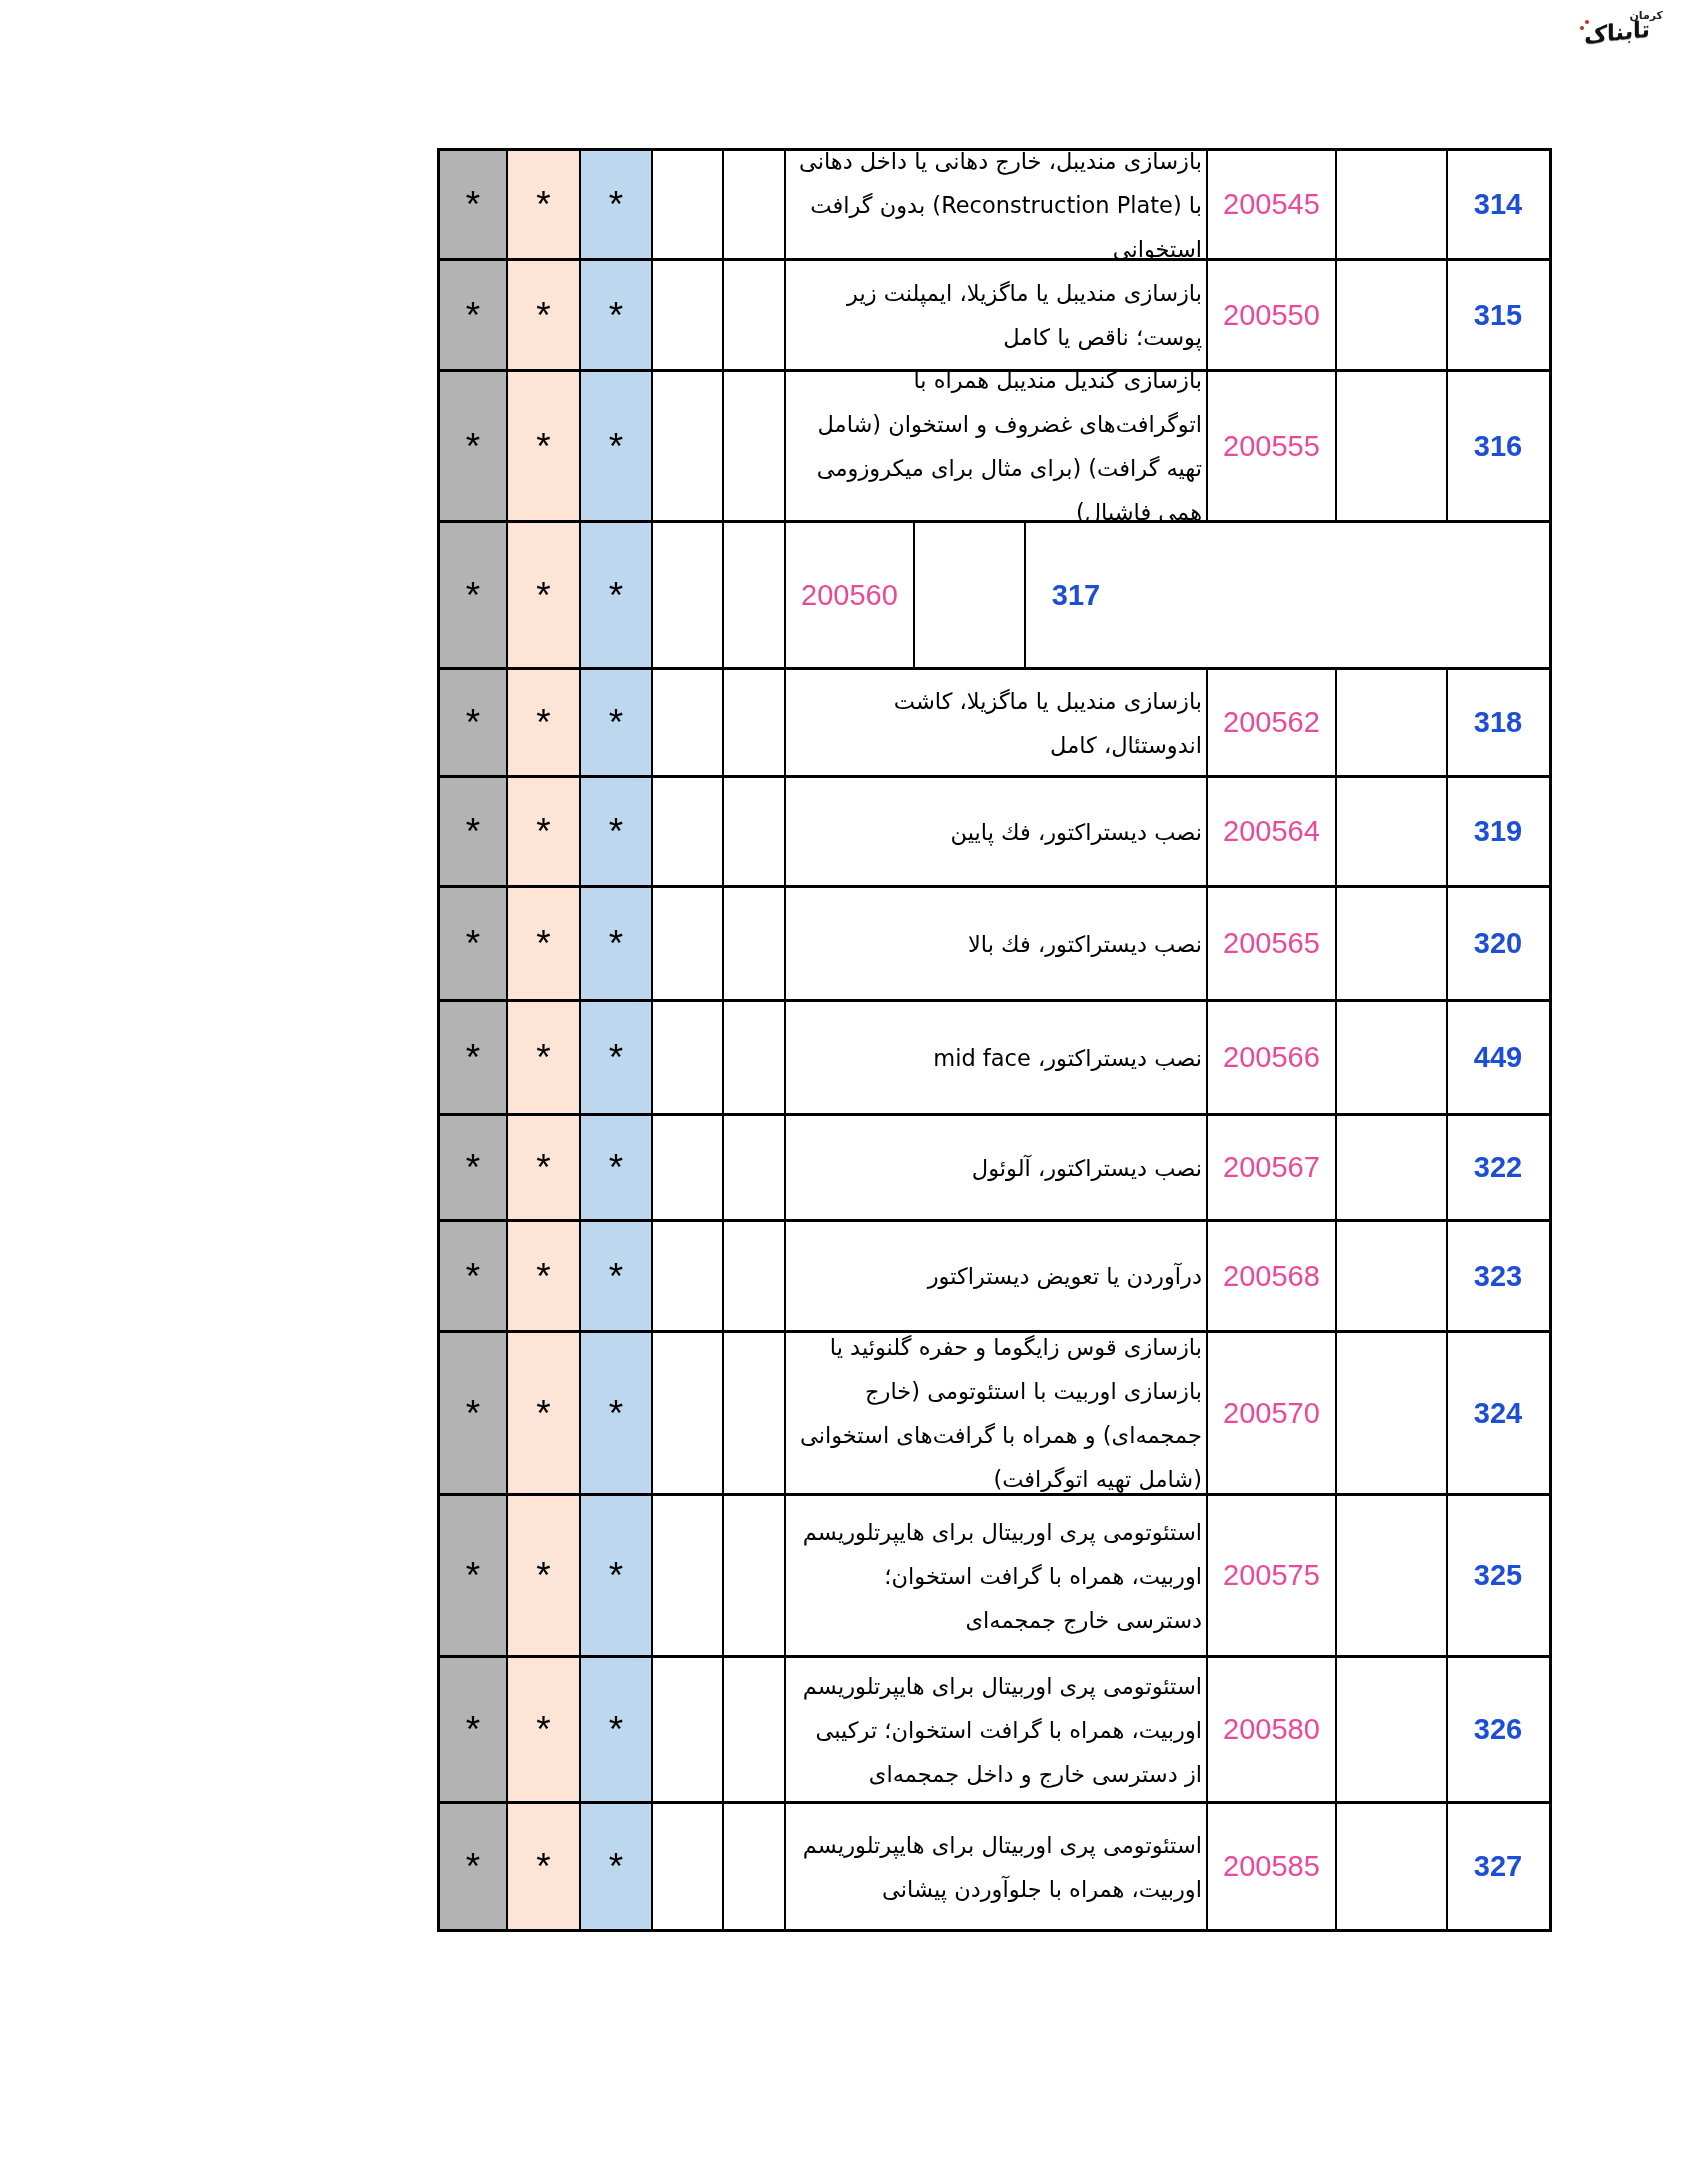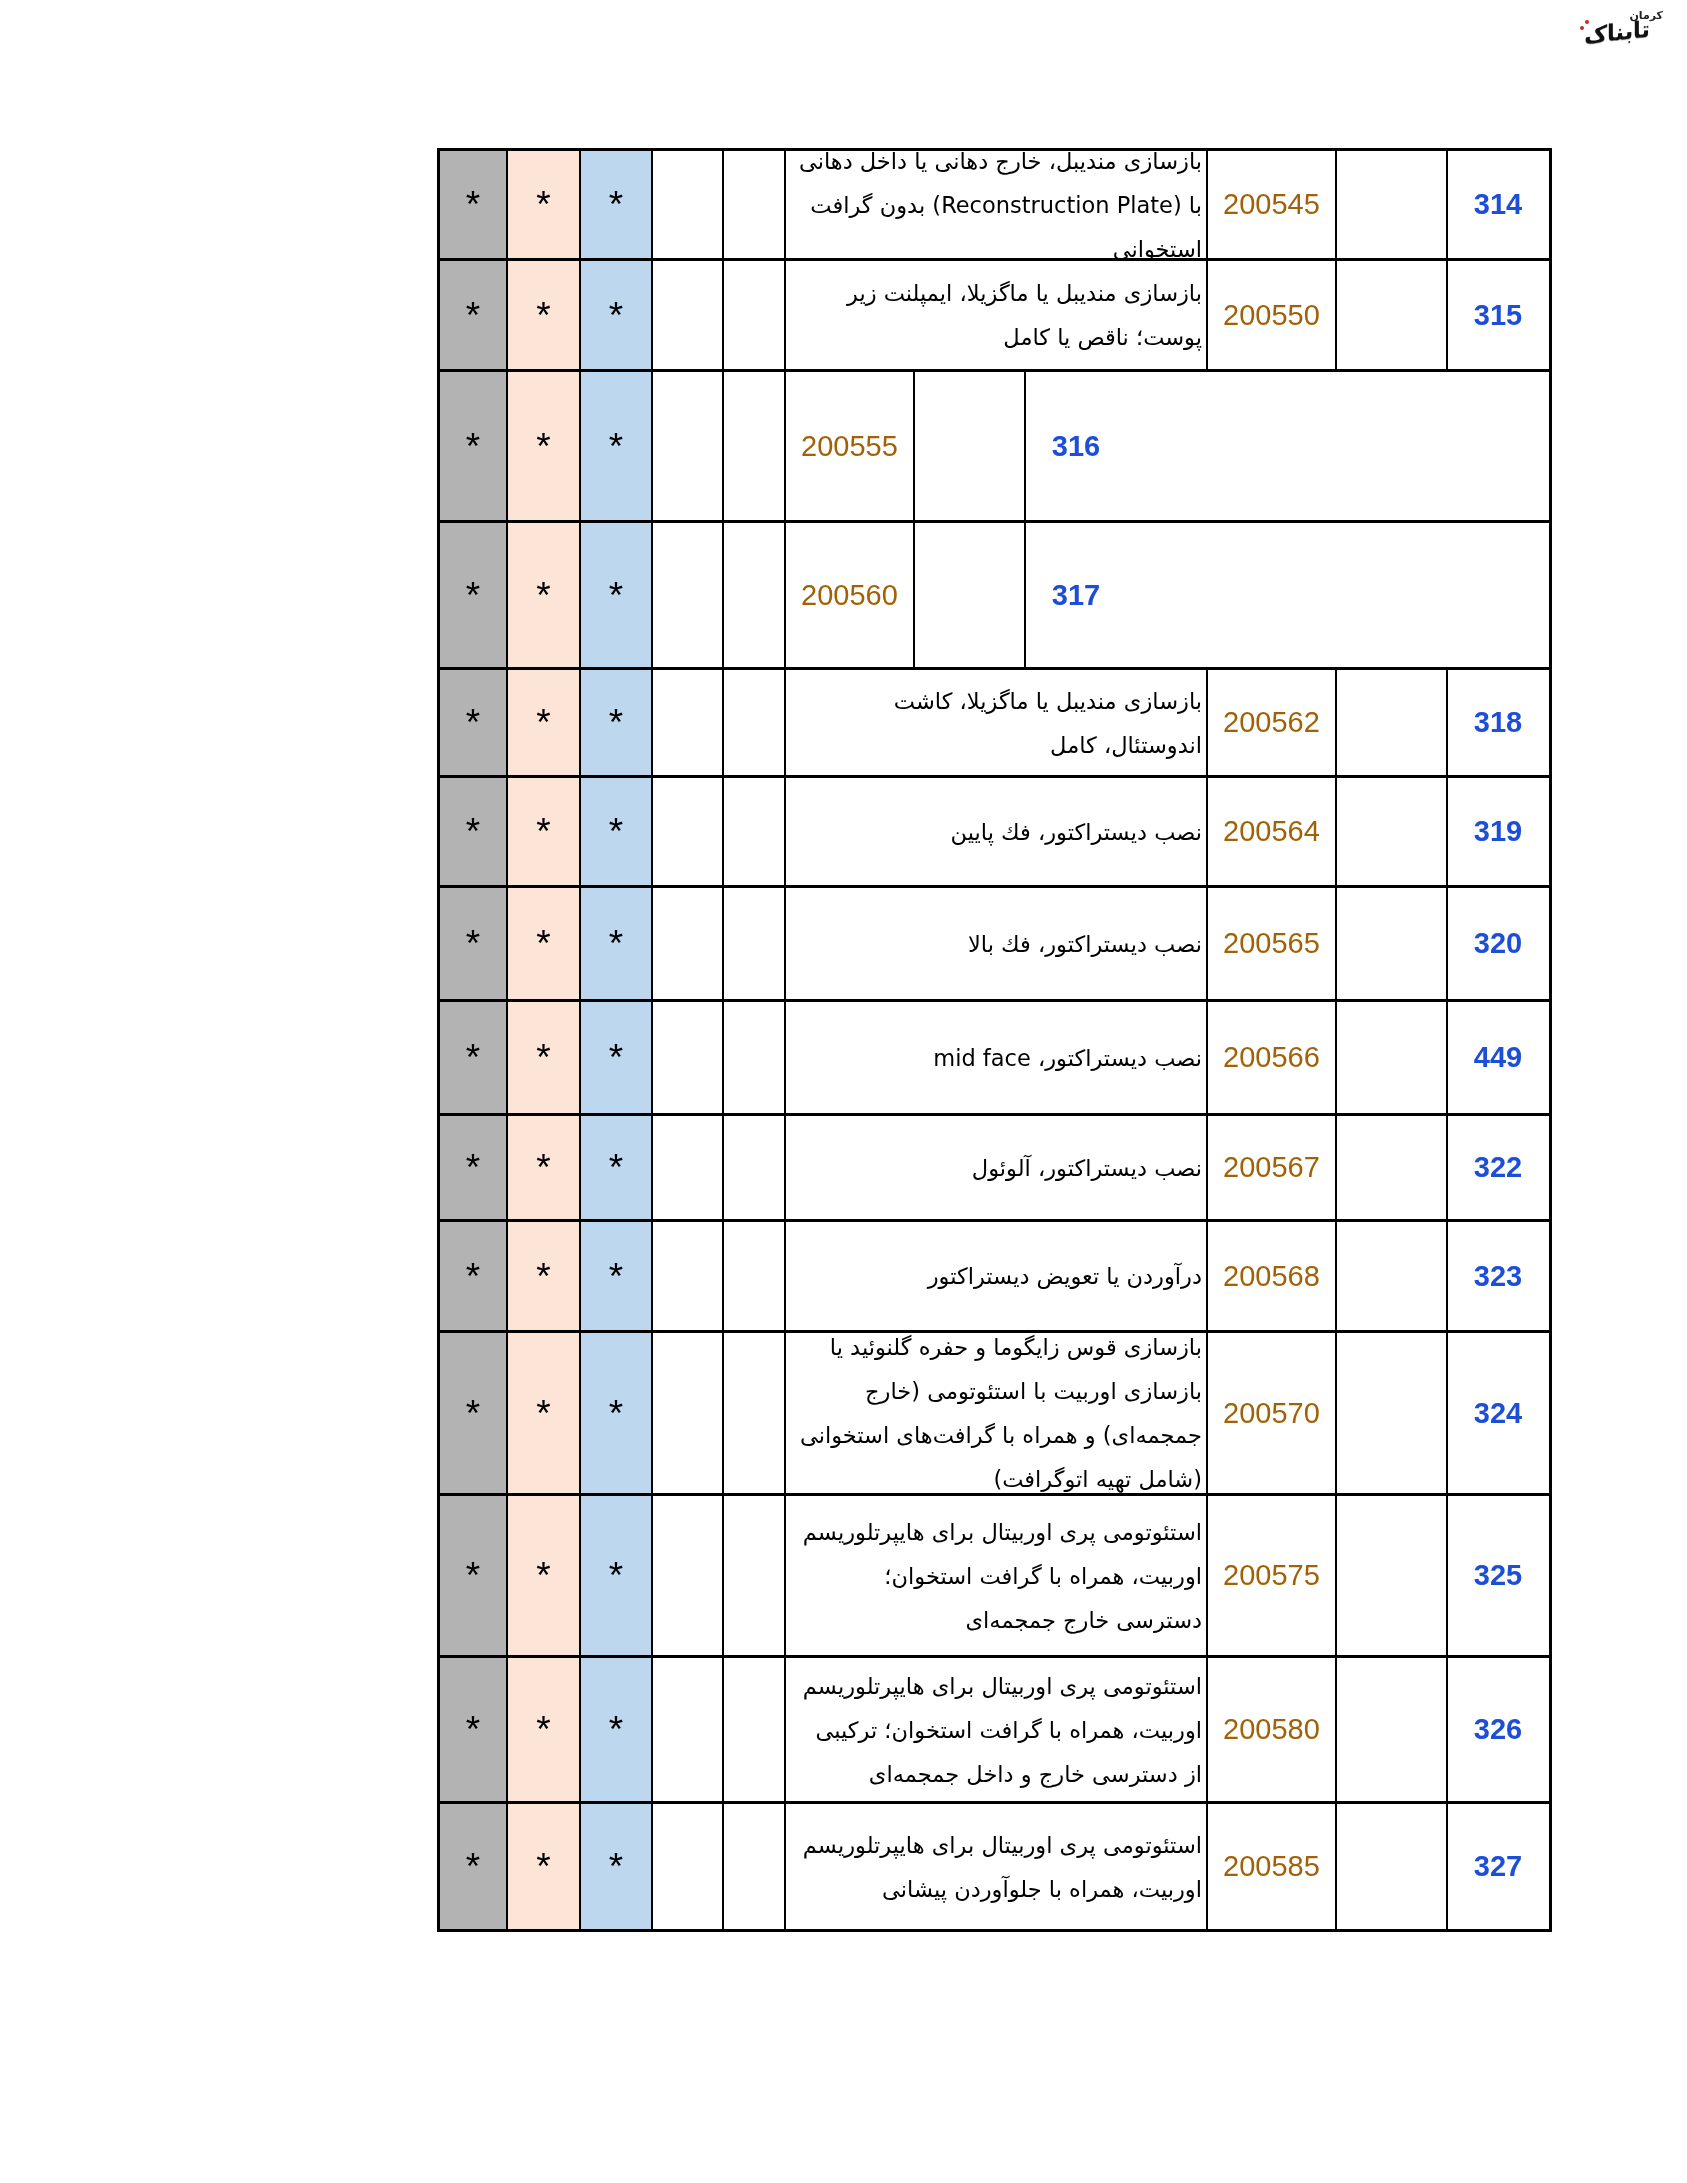--- a/index.html
+++ b/index.html
@@ -121,21 +121,21 @@
     font-size: 22.5px;
     line-height: 44px;
     color: #000;
     padding: 0 4px 0 8px;
     box-sizing: border-box;
   }
 
   .code-text {
     font-family: "Liberation Sans", "DejaVu Sans", sans-serif;
     font-size: 29px;
-    color: #a16207;
+    color: #ec4899;
   }
 
   .num-text {
     font-family: "Liberation Sans", "DejaVu Sans", sans-serif;
     font-size: 29px;
     font-weight: bold;
     color: #1d4ed8;
   }
 </style>
 </head>
@@ -204,20 +204,23 @@
       <span class="star">*</span>
     </div>
     <div class="cell c-peach">
       <span class="star">*</span>
     </div>
     <div class="cell c-blue">
       <span class="star">*</span>
     </div>
     <div class="cell c-w1"></div>
     <div class="cell c-w2"></div>
+    <div class="cell c-desc">
+      <span class="desc-text">بازسازی کندیل مندیبل همراه با اتوگرافت‌های غضروف و استخوان (شامل تهیه گرافت) (برای مثال برای میکروزومی همی فاشیال)</span>
+    </div>
     <div class="cell c-code">
       <span class="code-text">200555</span>
     </div>
     <div class="cell c-empty"></div>
     <div class="cell c-num">
       <span class="num-text">316</span>
     </div>
   </div>
 
   <div class="trow">

